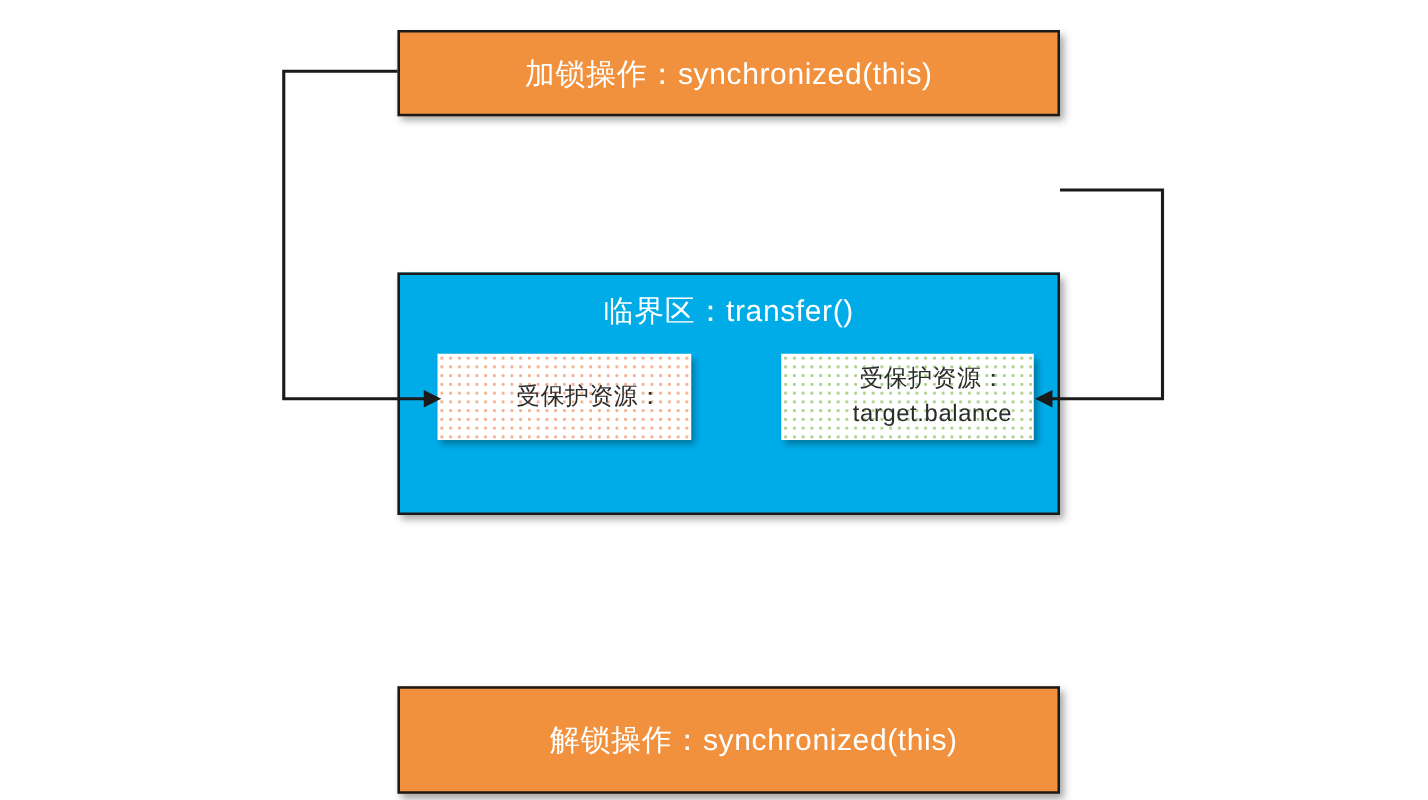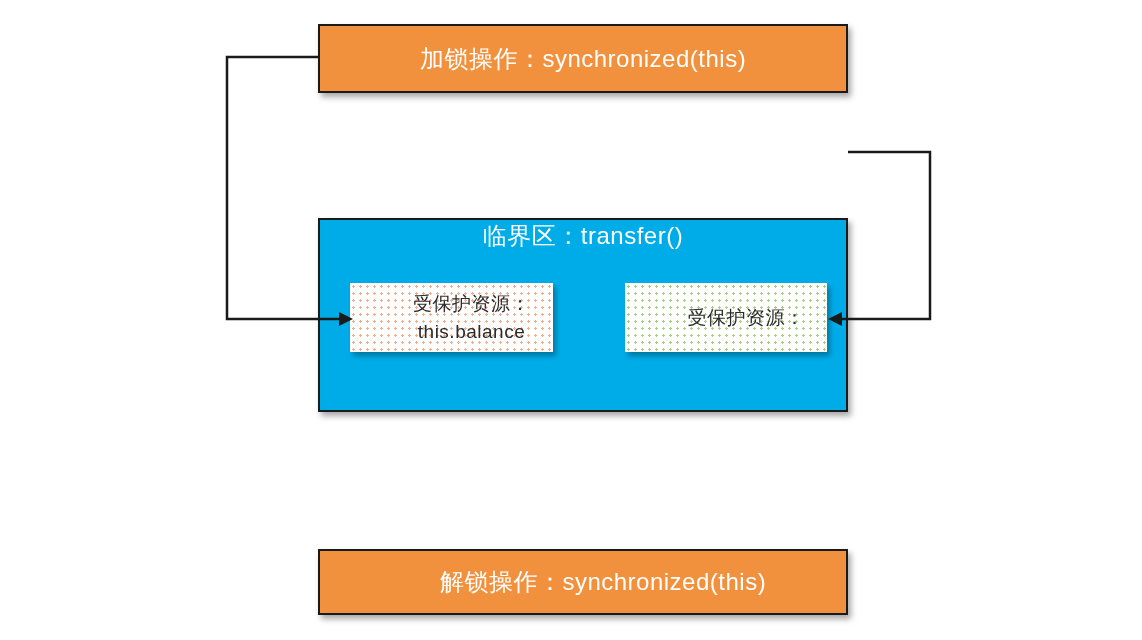--- a/index.html
+++ b/index.html
@@ -22,23 +22,24 @@
     justify-content: center;
     color: var(--box-text, #ffffff);
     font-size: 24px;
     letter-spacing: 0.5px;
     box-shadow: 3px 4px 6px rgba(0,0,0,0.35);
   }
   .box-lock-this    { top: 24px;  height: 69px; background: var(--orange); justify-content: center; }
   .box-lock-target  { top: 120px; height: 63px; background: var(--green); }
   .box-critical     { top: 218px; height: 194px; background: var(--blue); display: block; }
   .box-unlock-target{ top: 445px; height: 68px; background: var(--green); }
-  .box-unlock-this  { top: 549px; height: 66px; background: var(--orange); padding-left: 40px; }
+  .box-unlock-this  { top: 549px; height: 86px; background: var(--orange); padding-left: 40px; }
   .critical-title {
     text-align: center;
+    margin-top: 13px;
     font-size: 24px;
     letter-spacing: 0.5px;
     color: var(--box-text, #ffffff);
   }
   .resource {
     position: absolute;
     top: 63px;
     width: 203px;
     height: 69px;
     background-color: #ffffff;
@@ -91,25 +92,25 @@
   <div class="box box-lock-this">
     <span>加锁操作：synchronized(this)</span>
   </div>
 
 
   <div class="box box-critical">
     <div class="critical-title">临界区：transfer()</div>
 
     <div class="resource resource-this">
       <div>受保护资源：</div>
-      <div>this.balance</div>
     </div>
 
     <div class="resource resource-target">
       <div>受保护资源：</div>
+      <div>target.balance</div>
     </div>
   </div>
 
 
   <div class="box box-unlock-this">
     <span>解锁操作：synchronized(this)</span>
   </div>
 
 </div>
 

